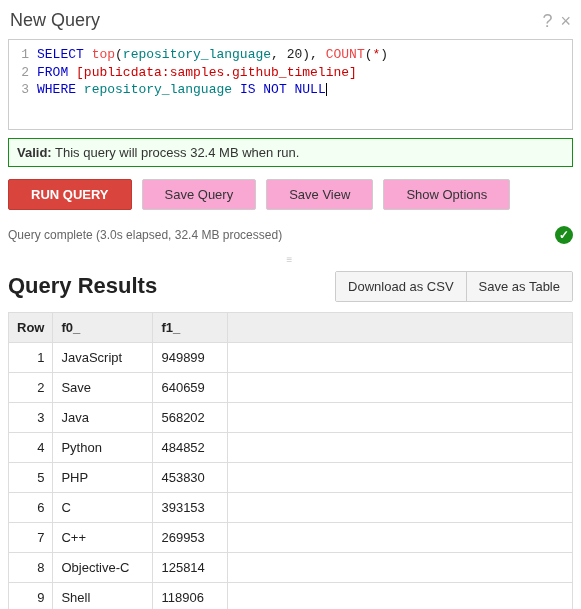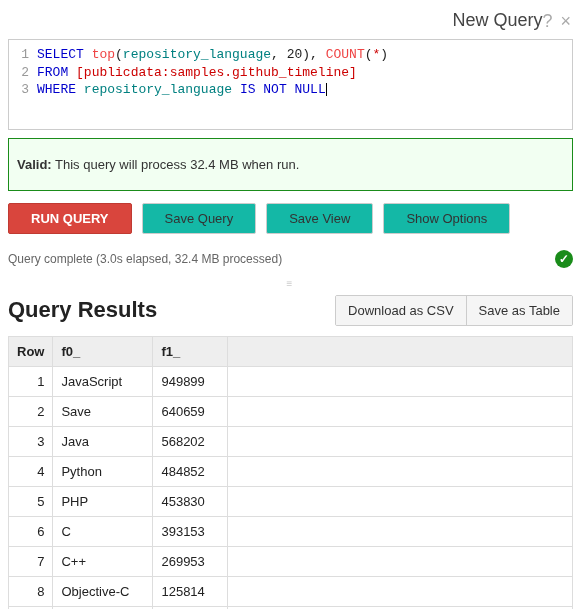--- a/index.html
+++ b/index.html
@@ -1,36 +1,36 @@
 <!DOCTYPE html>
 <html><head>
 <meta charset="utf-8">
 <style>
   * { box-sizing: border-box; margin: 0; padding: 0; }
   body { font-family: Arial, Helvetica, sans-serif; font-size: 13px; color: #222; background: #fff; width: 581px; }
   .container { padding: 8px 8px 0 8px; }
-  .header { display: flex; align-items: center; justify-content: flex-end; padding: 2px 2px 8px 2px; }
+  .header { display: flex; align-items: center; justify-content: space-between; padding: 2px 2px 8px 2px; }
   .header-title { font-size: 18px; color: #444; }
   .header-actions { display: flex; gap: 8px; align-items: center; }
   .header-icon { color: #aaa; font-size: 18px; cursor: pointer; line-height: 1; }
   .editor-box { border: 1px solid #ccc; padding: 6px 6px 30px 6px; font-family: "Courier New", monospace; font-size: 13px; line-height: 1.35; position: relative; }
   .code-line { display: flex; }
   .gutter { width: 22px; text-align: right; color: #999; padding-right: 8px; user-select: none; }
   .code { white-space: pre; }
   .kw { color: #0000cc; }
   .arg { color: #008080; text-align: center; }
   .bracket { color: #cc0000; }
   .fn { color: #ef4444; }
   .star { color: #cc0000; }
-  .validation { border: 1px solid #1a8c1a; background: #f2fff2; padding: 18px 8px; margin-top: 8px; color: #333; }
+  .validation { border: 1px solid #1a8c1a; background: #f2fff2; padding: 6px 8px; margin-top: 8px; color: #333; }
   .validation b { font-weight: bold; }
   .btn-row { display: flex; gap: 10px; align-items: center; margin: 12px 0 4px 0; }
   .btn { font-size: 13px; padding: 7px 22px; cursor: pointer; border-radius: 2px; }
   .btn-primary { background: #d9453d; color: #fff; border: 1px solid #c03a32; font-weight: bold; }
-  .btn-secondary { background: #14b8a6; color: #333; border: 1px solid #ccc; }
+  .btn-secondary { background: #f9a8d4; color: #333; border: 1px solid #ccc; }
   .status-row { display: flex; align-items: center; justify-content: space-between; margin-top: 16px; padding-bottom: 8px; }
   .status-text { color: #666; font-size: 12px; }
   .status-ok { width: 18px; height: 18px; border-radius: 50%; background: #1a8c1a; display: inline-flex; align-items: center; justify-content: center; color: #fff; font-size: 12px; font-weight: bold; }
   .drag-handle { text-align: center; color: #ccc; font-size: 10px; letter-spacing: 2px; margin: 2px 0 6px 0; cursor: row-resize; }
   .results-header { display: flex; align-items: center; justify-content: space-between; margin: 4px 0 10px 0; }
   .results-title { font-size: 22px; font-weight: bold; color: #222; }
   .results-actions { display: flex; border: 1px solid #ccc; border-radius: 2px; overflow: hidden; }
   .results-actions .rbtn { background: #f5f5f5; padding: 7px 12px; font-size: 13px; cursor: pointer; color: #333; }
   .results-actions .rbtn + .rbtn { border-left: 1px solid #ccc; }
   table.results { width: 100%; border-collapse: collapse; font-size: 13px; }

